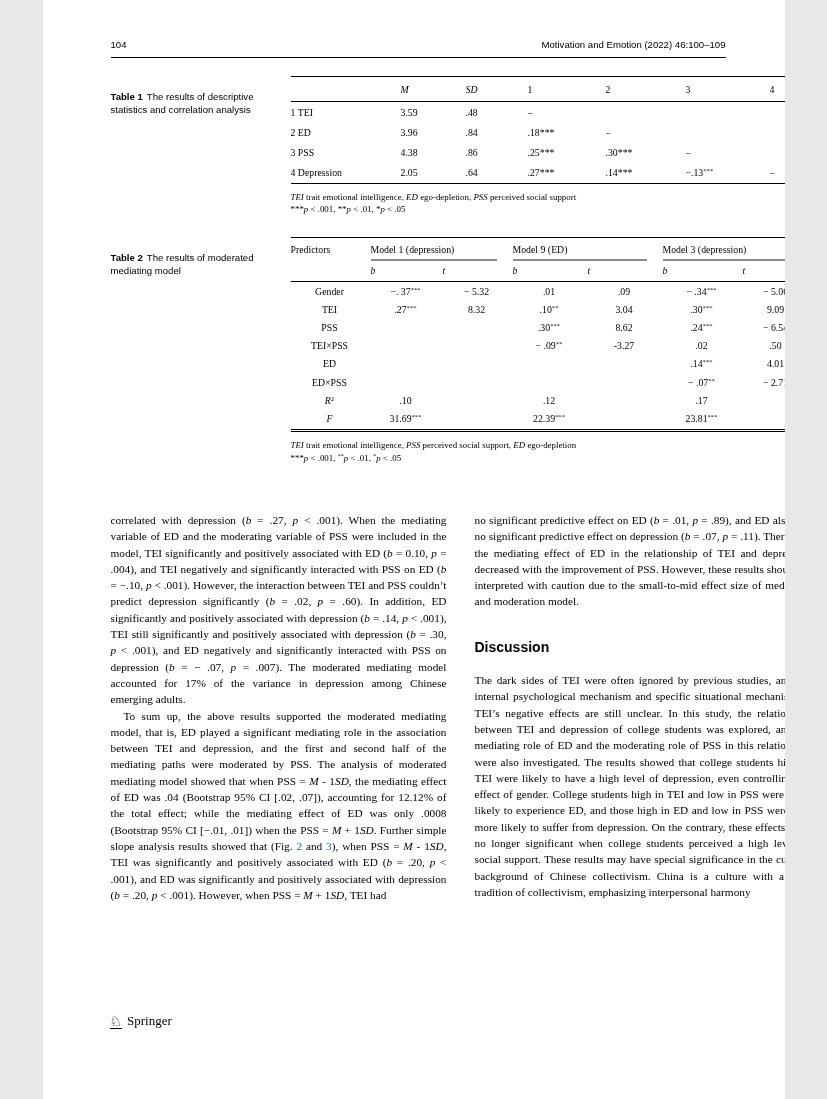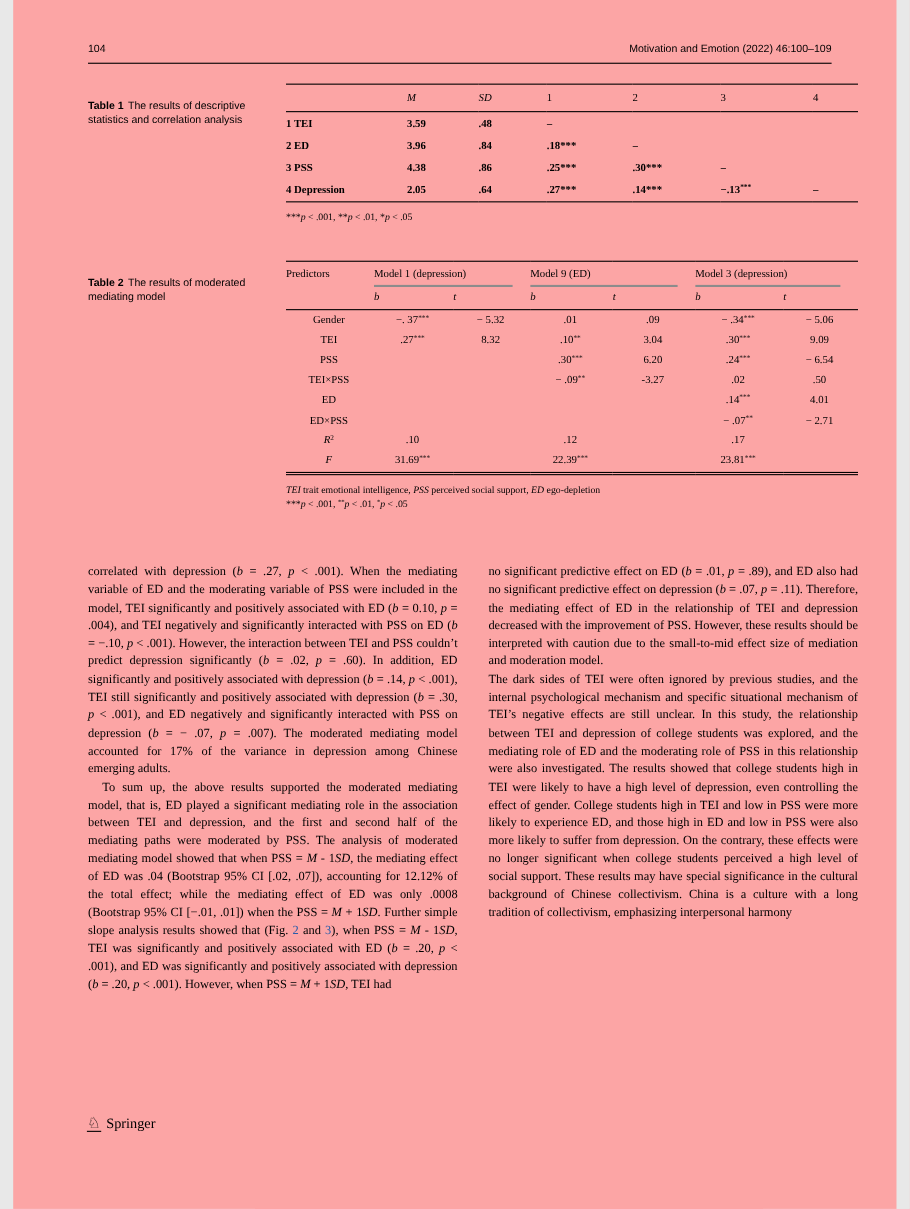--- a/index.html
+++ b/index.html
@@ -1,17 +1,17 @@
 <!DOCTYPE html>
 <html style="--link: #2a5caa; --rule-gray: #8c8c8c;"><head>
 <meta charset="utf-8">
 <style>
   html,body{margin:0;padding:0;background:#e8e8e8;}
   .page{
-    position:relative;width:803px;height:1099px;background:#fca5a5;
+    position:relative;width:742px;height:1099px;background:#ffffff;
     margin:0 auto;overflow:hidden;
     font-family:"Liberation Serif",serif;color:#000;
   }
   
   .running-head{
     position:absolute;left:68px;right:59px;top:39px;
     display:flex;justify-content:space-between;
     font-family:"Liberation Sans",sans-serif;font-size:9.6px;
   }
   .head-rule{position:absolute;left:68px;right:59px;top:57px;border-top:1.1px solid #000;}
@@ -27,21 +27,21 @@
   .cap b{margin-right:4px;}
   .twrap{margin-left:22px;width:520px;}
 
   table.tbl{border-collapse:collapse;width:520px;table-layout:fixed;font-size:9.8px;}
   .tbl th,.tbl td{
     text-align:left;font-weight:normal;padding:3px 2px 4px 0;
     overflow:hidden;white-space:nowrap;
   }
   
   .t1 thead th{border-top:1.2px solid #000;border-bottom:1.2px solid #000;padding:7px 2px 6px 0;vertical-align:bottom;}
-  .t1 tbody td{padding:4.6px 2px 4.6px 0;font-weight:bold;}
+  .t1 tbody td{padding:4.6px 2px 4.6px 0;}
   .t1 tbody tr:last-child td{border-bottom:1.2px solid #000;}
   
   .t2 thead tr.r1 th{border-top:1.2px solid #000;padding:6px 2px 0 0;vertical-align:top;font-family:Liberation Serif, serif;}
   .grp-bar{display:block;margin-right:14px;padding:0 0 4px 0;border-bottom:2px solid var(--rule-gray,#8c8c8c);}
   .t2 thead tr.r2 th{border-bottom:1.3px solid #000;padding:4px 2px 5px 0;}
   .t2 tbody td{padding:3.6px 2px 3.6px 0;text-align:center;}
   .t2 tbody tr:last-child td{border-bottom:3px double #000;padding-bottom:5px;}
 
   .note{font-size:8.9px;line-height:12.6px;}
   .note:first-of-type{margin-top:7px;}
@@ -132,20 +132,21 @@
               <td class="rowlabel">4 Depression</td>
               <td>2.05</td>
               <td>.64</td>
               <td>.27***</td>
               <td>.14***</td>
               <td>−.13<sup>***</sup></td>
               <td>–</td>
             </tr>
           </tbody>
         </table>
+      <div class="note"><i>TEI</i> trait emotional intelligence, <i>ED</i> ego-depletion, <i>PSS</i> perceived social support</div>
       <div class="note">***<i>p</i> &lt; .001, **<i>p</i> &lt; .01, *<i>p</i> &lt; .05</div>
     </div>
   </div>
 
   <div class="tbl-section sec-t2">
     <div class="cap">
       <b>Table 2</b><span>The results of moderated mediating model</span>
     </div>
     <div class="twrap">
       <table class="tbl t2">
@@ -198,21 +199,21 @@
               <td>.10<sup>**</sup></td>
               <td>3.04</td>
               <td>.30<sup>***</sup></td>
               <td>9.09</td>
             </tr>
             <tr>
               <td class="rowlabel">PSS</td>
               <td></td>
               <td></td>
               <td>.30<sup>***</sup></td>
-              <td>6.20</td>
+              <td>8.62</td>
               <td>.24<sup>***</sup></td>
               <td>− 6.54</td>
             </tr>
             <tr>
               <td class="rowlabel">TEI×PSS</td>
               <td></td>
               <td></td>
               <td>− .09<sup>**</sup></td>
               <td>-3.27</td>
               <td>.02</td>
@@ -261,20 +262,21 @@
     </div>
   </div>
 
   <div class="body-cols">
     <div class="col">
       <p>correlated with depression (<i>b</i> = .27, <i>p</i> &lt; .001). When the mediating variable of ED and the moderating variable of PSS were included in the model, TEI significantly and positively associated with ED (<i>b</i> = 0.10, <i>p</i> = .004), and TEI negatively and significantly interacted with PSS on ED (<i>b</i> = −.10, <i>p</i> &lt; .001). However, the interaction between TEI and PSS couldn’t predict depression significantly (<i>b</i> = .02, <i>p</i> = .60). In addition, ED significantly and positively associated with depression (<i>b</i> = .14, <i>p</i> &lt; .001), TEI still significantly and positively associated with depression (<i>b</i> = .30, <i>p</i> &lt; .001), and ED negatively and significantly interacted with PSS on depression (<i>b</i> = − .07, <i>p</i> = .007). The moderated mediating model accounted for 17% of the variance in depression among Chinese emerging adults.</p>
       <p class="indent">To sum up, the above results supported the moderated mediating model, that is, ED played a significant mediating role in the association between TEI and depression, and the first and second half of the mediating paths were moderated by PSS. The analysis of moderated mediating model showed that when PSS = <i>M</i> - 1<i>SD</i>, the mediating effect of ED was .04 (Bootstrap 95% CI [.02, .07]), accounting for 12.12% of the total effect; while the mediating effect of ED was only .0008 (Bootstrap 95% CI [−.01, .01]) when the PSS = <i>M</i> + 1<i>SD</i>. Further simple slope analysis results showed that (Fig. <span class="flink">2</span> and <span class="flink">3</span>), when PSS = <i>M</i> - 1<i>SD</i>, TEI was significantly and positively associated with ED (<i>b</i> = .20, <i>p</i> &lt; .001), and ED was significantly and positively associated with depression (<i>b</i> = .20, <i>p</i> &lt; .001). However, when PSS = <i>M</i> + 1<i>SD</i>, TEI had</p>
     </div>
     <div class="col">
       <p>no significant predictive effect on ED (<i>b</i> = .01, <i>p</i> = .89), and ED also had no significant predictive effect on depression (<i>b</i> = .07, <i>p</i> = .11). Therefore, the mediating effect of ED in the relationship of TEI and depression decreased with the improvement of PSS. However, these results should be interpreted with caution due to the small-to-mid effect size of mediation and moderation model.</p>
+      <h2 class="section-heading">Discussion</h2>
       <p>The dark sides of TEI were often ignored by previous studies, and the internal psychological mechanism and specific situational mechanism of TEI’s negative effects are still unclear. In this study, the relationship between TEI and depression of college students was explored, and the mediating role of ED and the moderating role of PSS in this relationship were also investigated. The results showed that college students high in TEI were likely to have a high level of depression, even controlling the effect of gender. College students high in TEI and low in PSS were more likely to experience ED, and those high in ED and low in PSS were also more likely to suffer from depression. On the contrary, these effects were no longer significant when college students perceived a high level of social support. These results may have special significance in the cultural background of Chinese collectivism. China is a culture with a long tradition of collectivism, emphasizing interpersonal harmony</p>
     </div>
   </div>
 
   <div class="footer">
     <span class="springer-logo">♘</span>
     <span class="springer-word">Springer</span>
   </div>
 
 </div>

